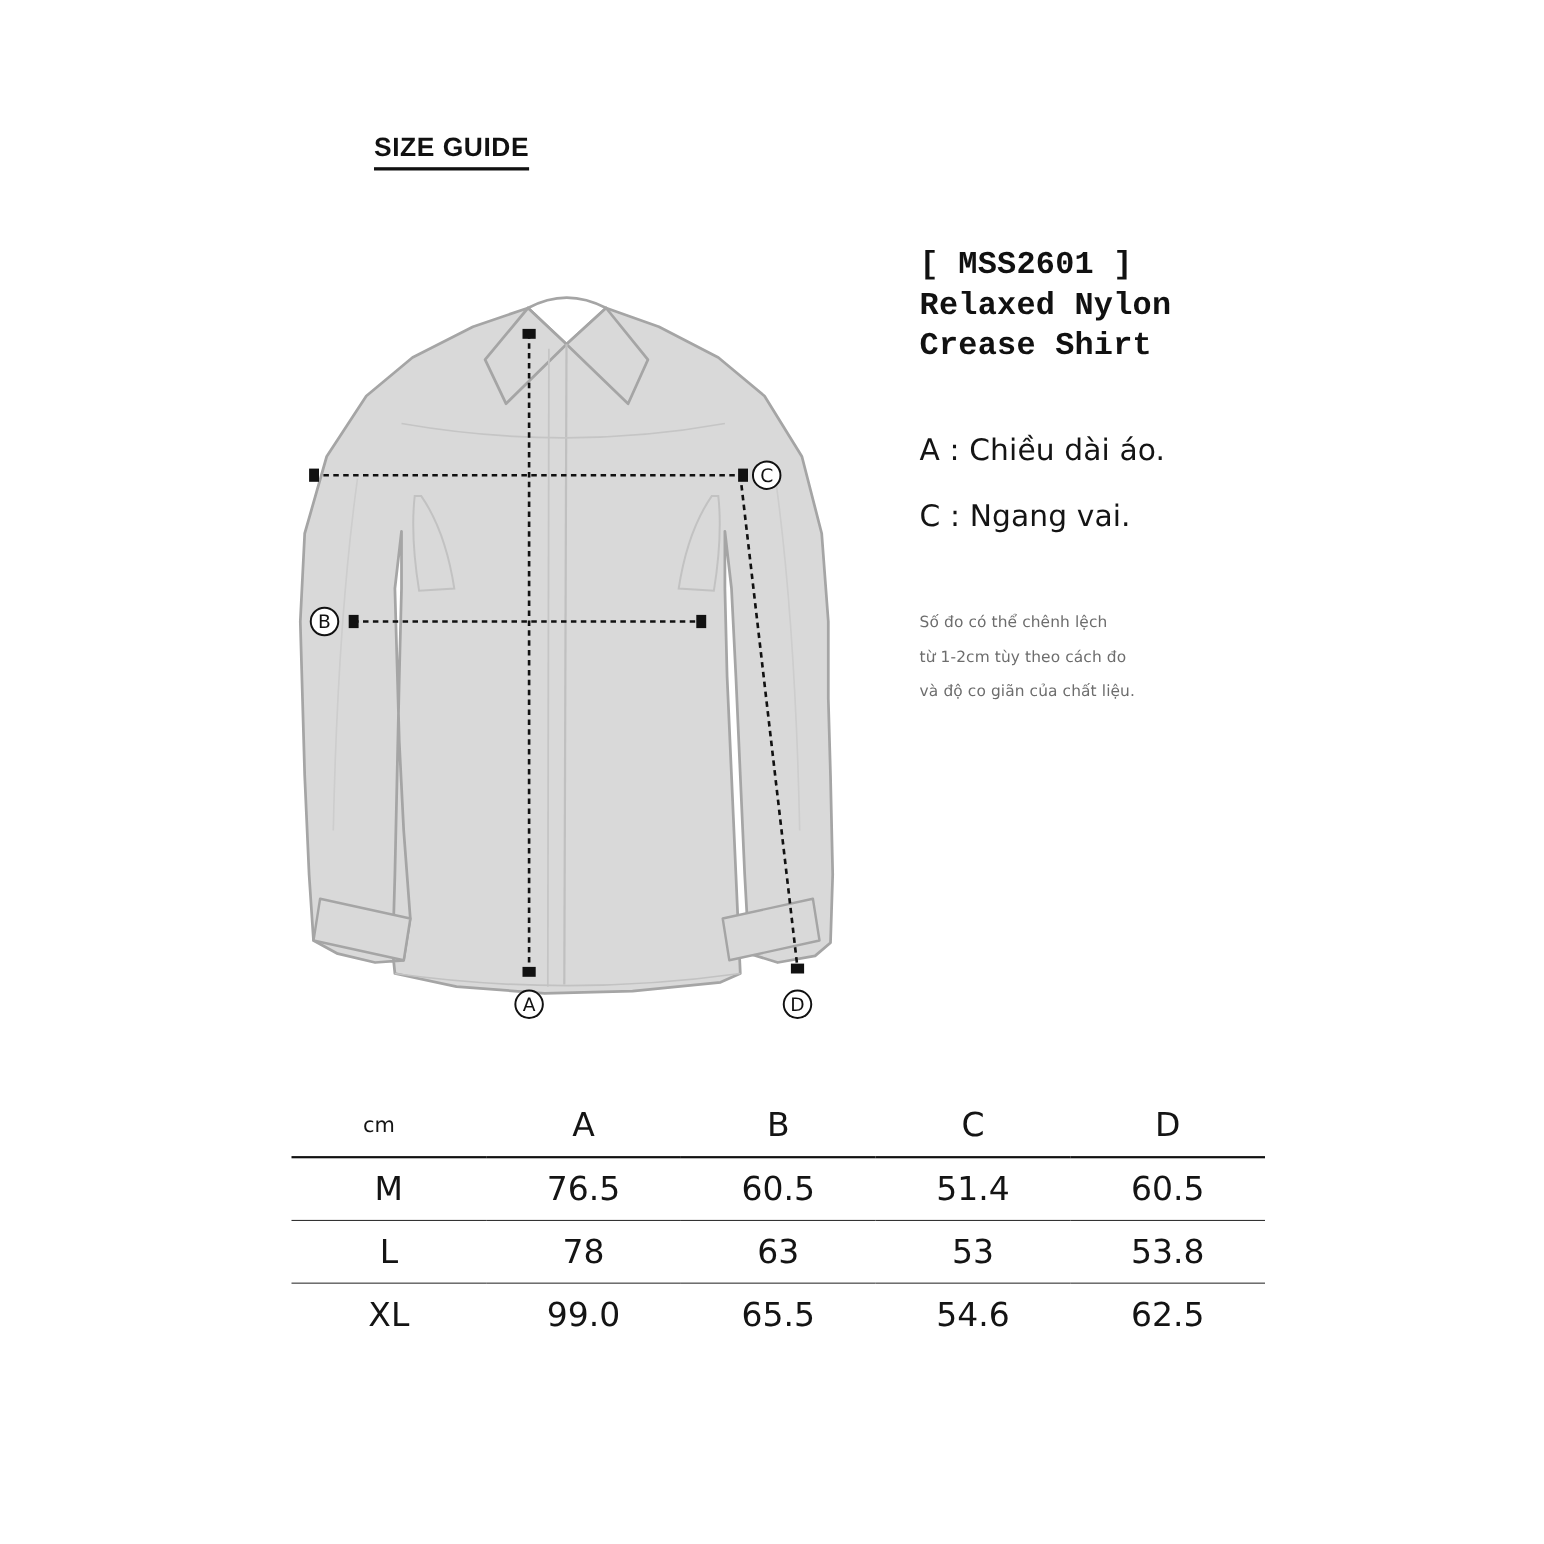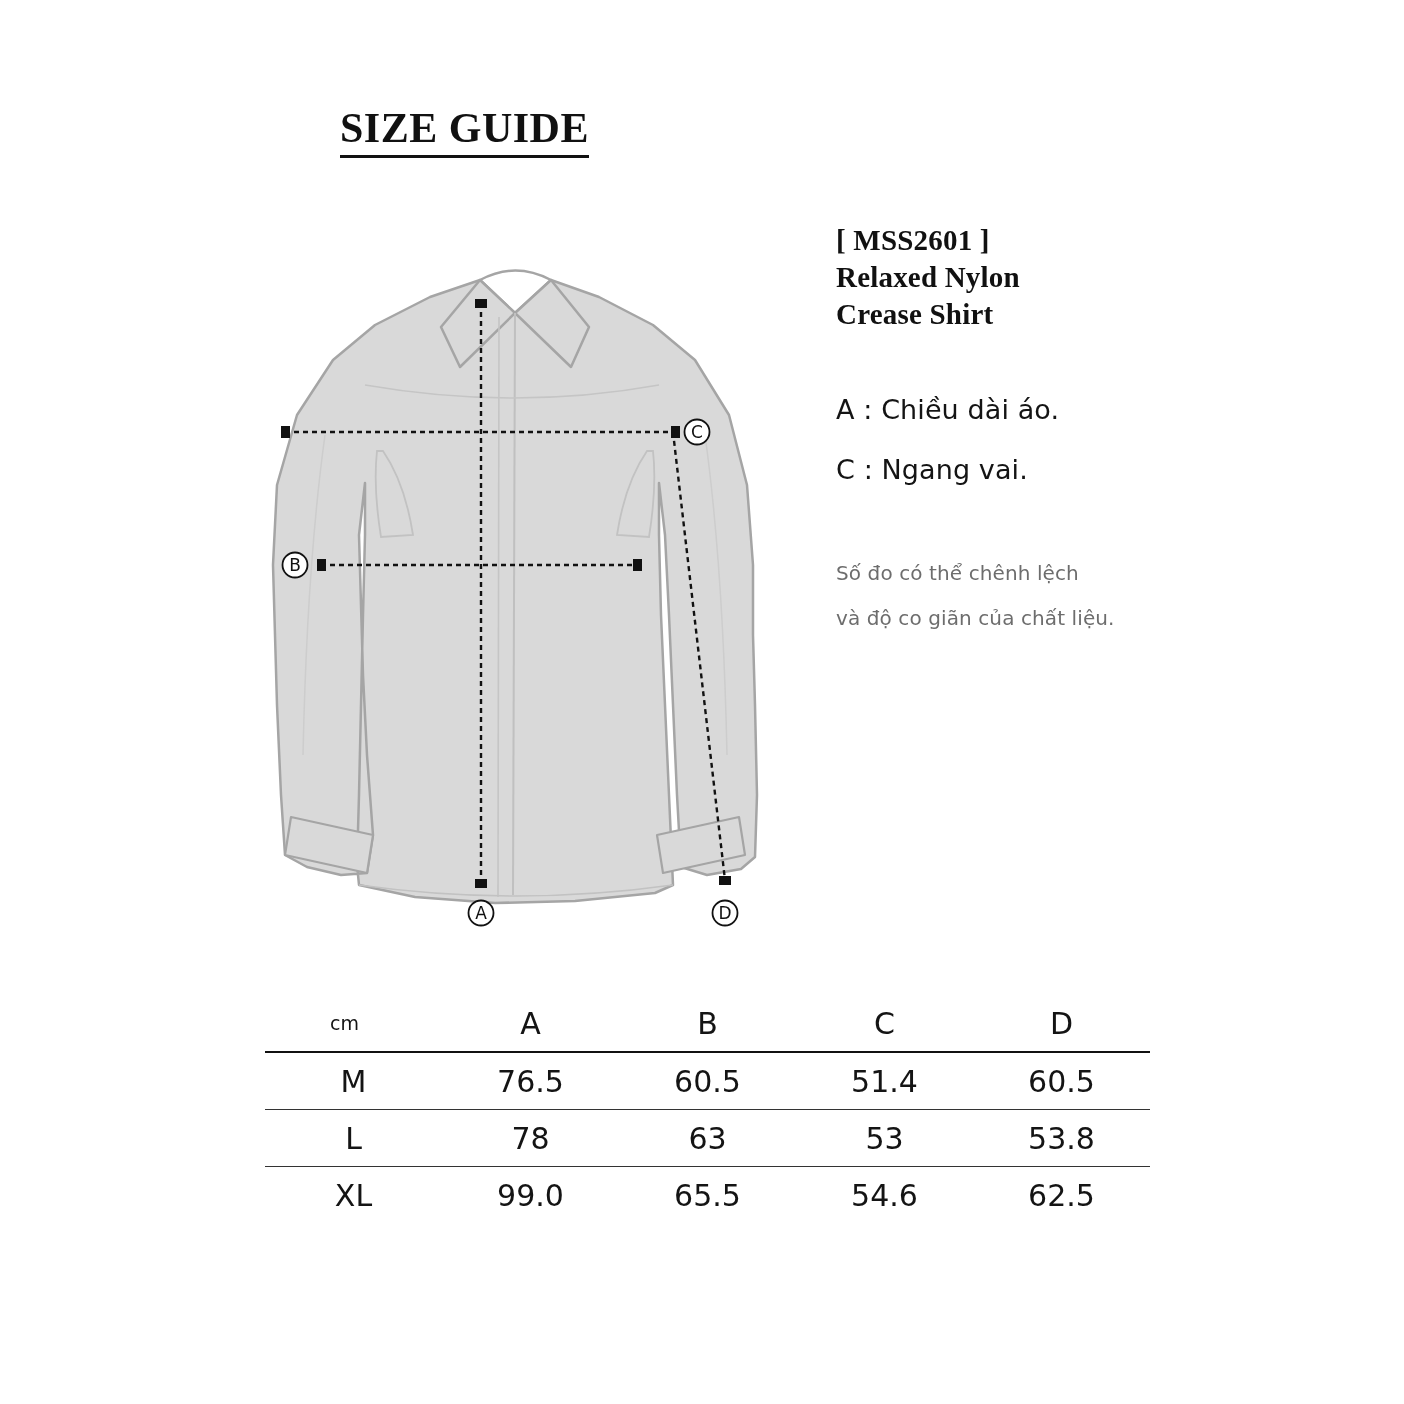--- a/index.html
+++ b/index.html
@@ -13,42 +13,42 @@
     position: relative;
     font-family: "DejaVu Sans", sans-serif;
     color: #1a1a1a;
     overflow: hidden;
   }
 
   
   .page-title {
     position: absolute;
     left: 340px;
-    top: 105px;
-    font-family: Liberation Serif, serif;
-    font-size: 42px;
+    top: 122px;
+    font-family: Liberation Sans, sans-serif;
+    font-size: 24px;
     font-weight: 700;
     letter-spacing: 0.5px;
     color: #111111;
     padding-bottom: 4px;
     border-bottom: 3px solid #111111;
     line-height: 1.1;
   }
 
   
   .info-col {
     position: absolute;
     left: 836px;
     top: 222px;
     width: 480px;
   }
   .product-code,
   .product-name-1,
   .product-name-2 {
-    font-family: Liberation Serif, serif;
+    font-family: Liberation Mono, monospace;
     font-size: 29px;
     font-weight: 700;
     color: #111111;
     line-height: 1.28;
     letter-spacing: 0.2px;
   }
   .legend {
     margin-top: 54px;
   }
   .legend-row {
@@ -58,21 +58,21 @@
     color: #141414;
     line-height: 1.72;
     letter-spacing: 0.1px;
     margin-top: 13px;
   }
   .note {
     margin-top: 58px;
   }
   .note-line {
     font-family: "DejaVu Sans", sans-serif;
-    font-size: 20px;
+    font-size: 14px;
     color: #6d6d6d;
     line-height: 2.25;
     letter-spacing: 0.1px;
   }
 
   
   .illustration {
     position: absolute;
     left: 255px;
     top: 235px;
@@ -214,20 +214,21 @@
   <div class="product-name-1">Relaxed Nylon</div>
   <div class="product-name-2">Crease Shirt</div>
 
   <div class="legend">
     <div class="legend-row">A : Chiều dài áo.</div>
     <div class="legend-row">C : Ngang vai.</div>
   </div>
 
   <div class="note">
     <div class="note-line">Số đo có thể chênh lệch</div>
+    <div class="note-line">từ 1-2cm tùy theo cách đo</div>
     <div class="note-line">và độ co giãn của chất liệu.</div>
   </div>
 </div>
 
 <div class="size-table-wrap">
   <table class="size-table">
     <colgroup>
       <col class="c-size">
         <col class="c-a">
         <col class="c-b">

